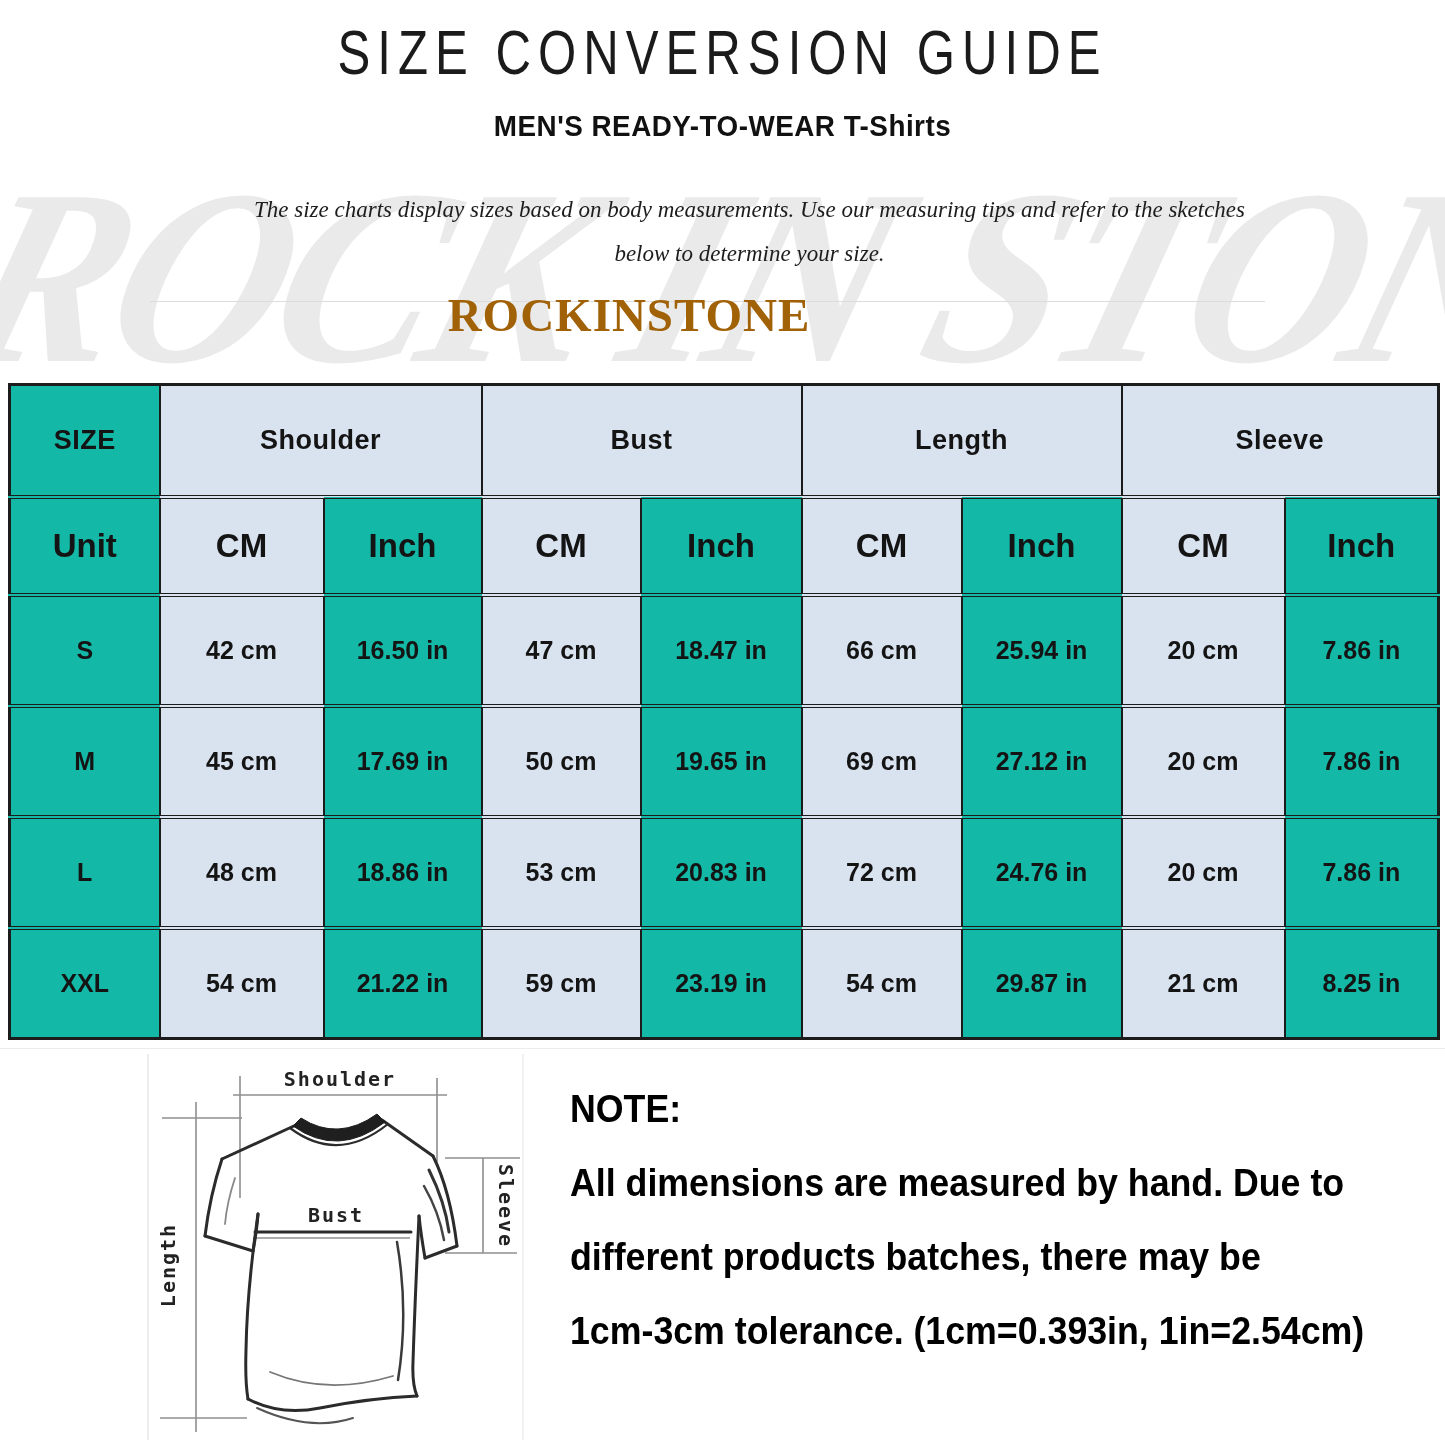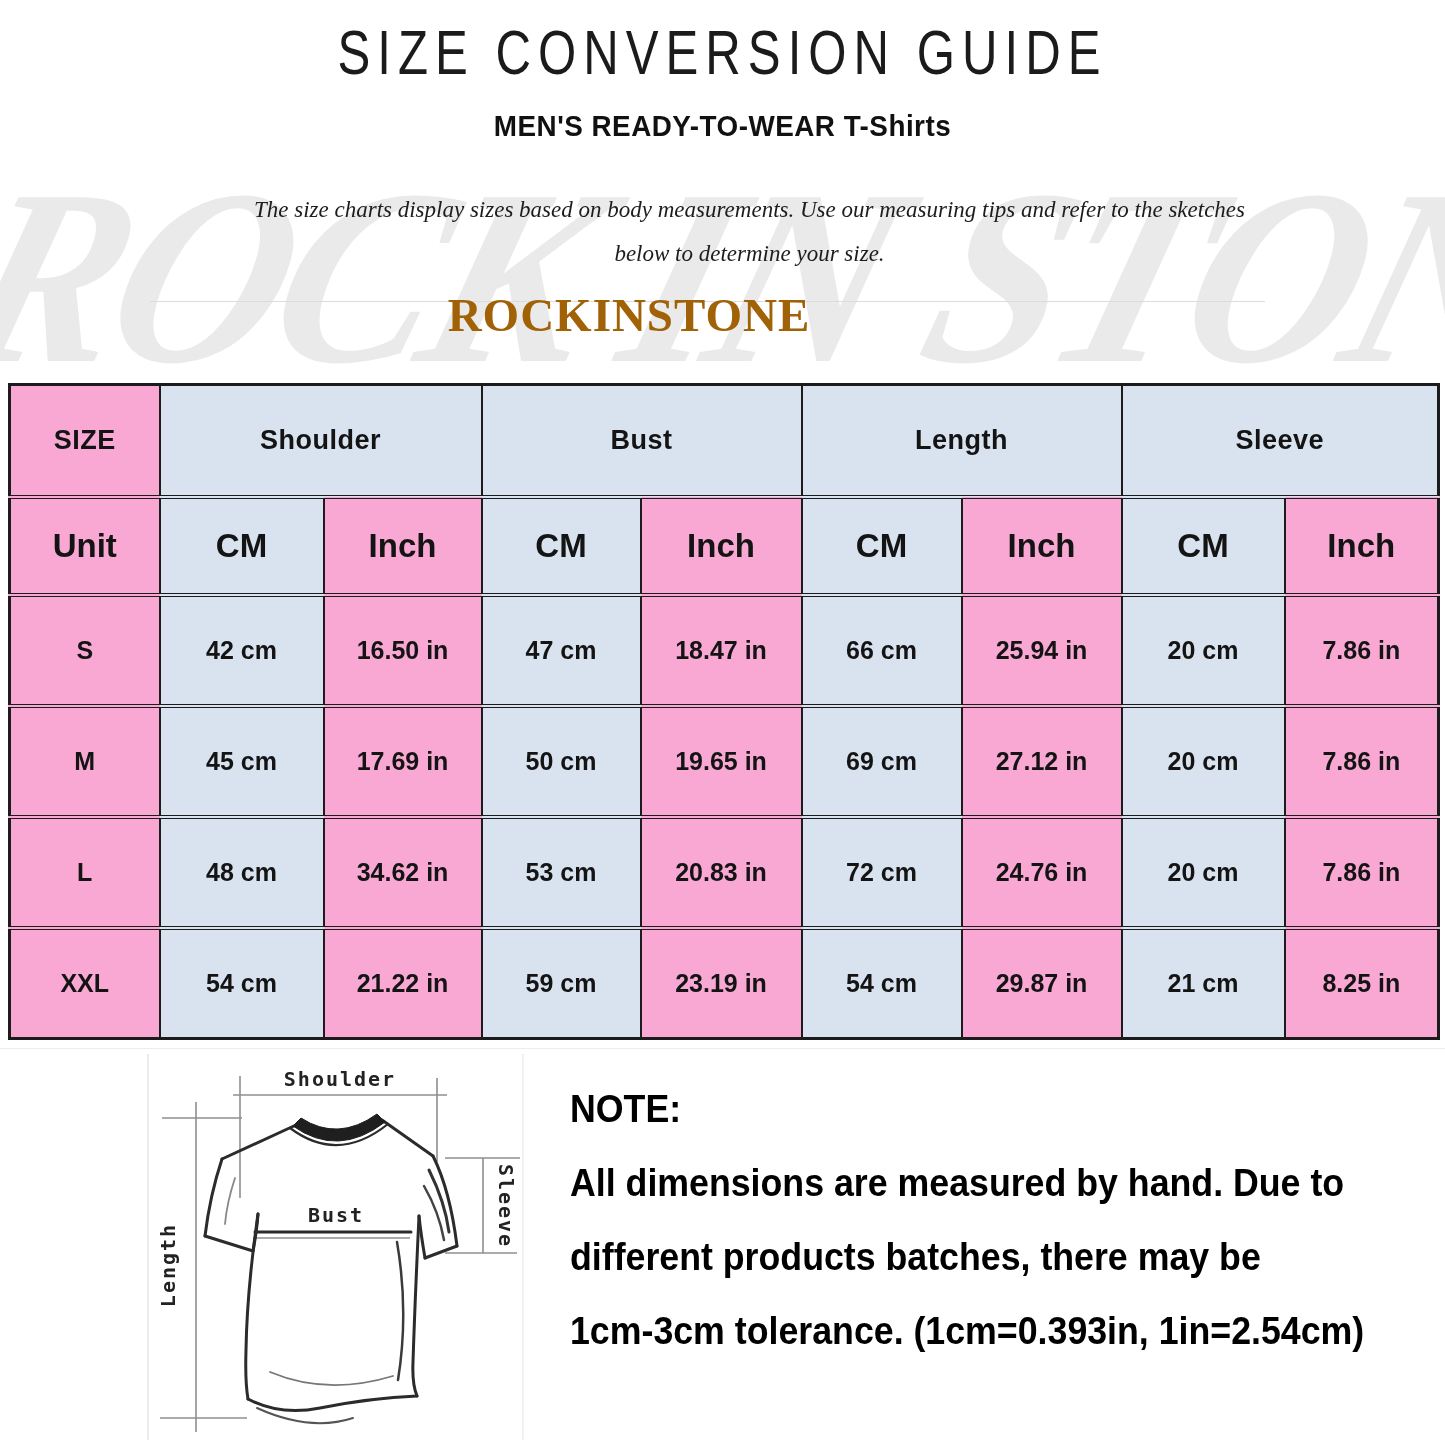--- a/index.html
+++ b/index.html
@@ -37,21 +37,21 @@
     background:#dcdcdc;
   }
   .brand{
     position:absolute;top:288px;left:0;width:1234px;text-align:center;
     font-family:"Liberation Serif",serif;font-weight:700;font-size:47px;
     letter-spacing:1px;color:#a16207;margin-left:12px;
   }
   
   table.size-table{
     position:absolute;left:8px;top:383px;width:1429px;height:657px;
-    border-collapse:collapse;table-layout:fixed;background:#f9a8d4;
+    border-collapse:collapse;table-layout:fixed;background:#14b8a6;
     border:3px solid #1c1c1c;
   }
   .size-table th,.size-table td{
     border-left:2px solid #1c1c1c;border-right:2px solid #1c1c1c;
     text-align:center;vertical-align:middle;padding:0;
     font-weight:700;color:#141414;
   }
   .size-table tr:not(:first-child){border-top:4px double #1c1c1c;}
   .row-group{height:84px;font-size:27px;}
   .row-unit{height:74px;font-size:33px;}
@@ -139,21 +139,21 @@
         <td class="sh">50 cm</td>
         <td>19.65 in</td>
         <td class="sh">69 cm</td>
         <td>27.12 in</td>
         <td class="sh">20 cm</td>
         <td>7.86 in</td>
       </tr>
       <tr class="row-data">
         <td>L</td>
         <td class="sh">48 cm</td>
-        <td>34.62 in</td>
+        <td>18.86 in</td>
         <td class="sh">53 cm</td>
         <td>20.83 in</td>
         <td class="sh">72 cm</td>
         <td>24.76 in</td>
         <td class="sh">20 cm</td>
         <td>7.86 in</td>
       </tr>
       <tr class="row-data">
         <td>XXL</td>
         <td class="sh">54 cm</td>

